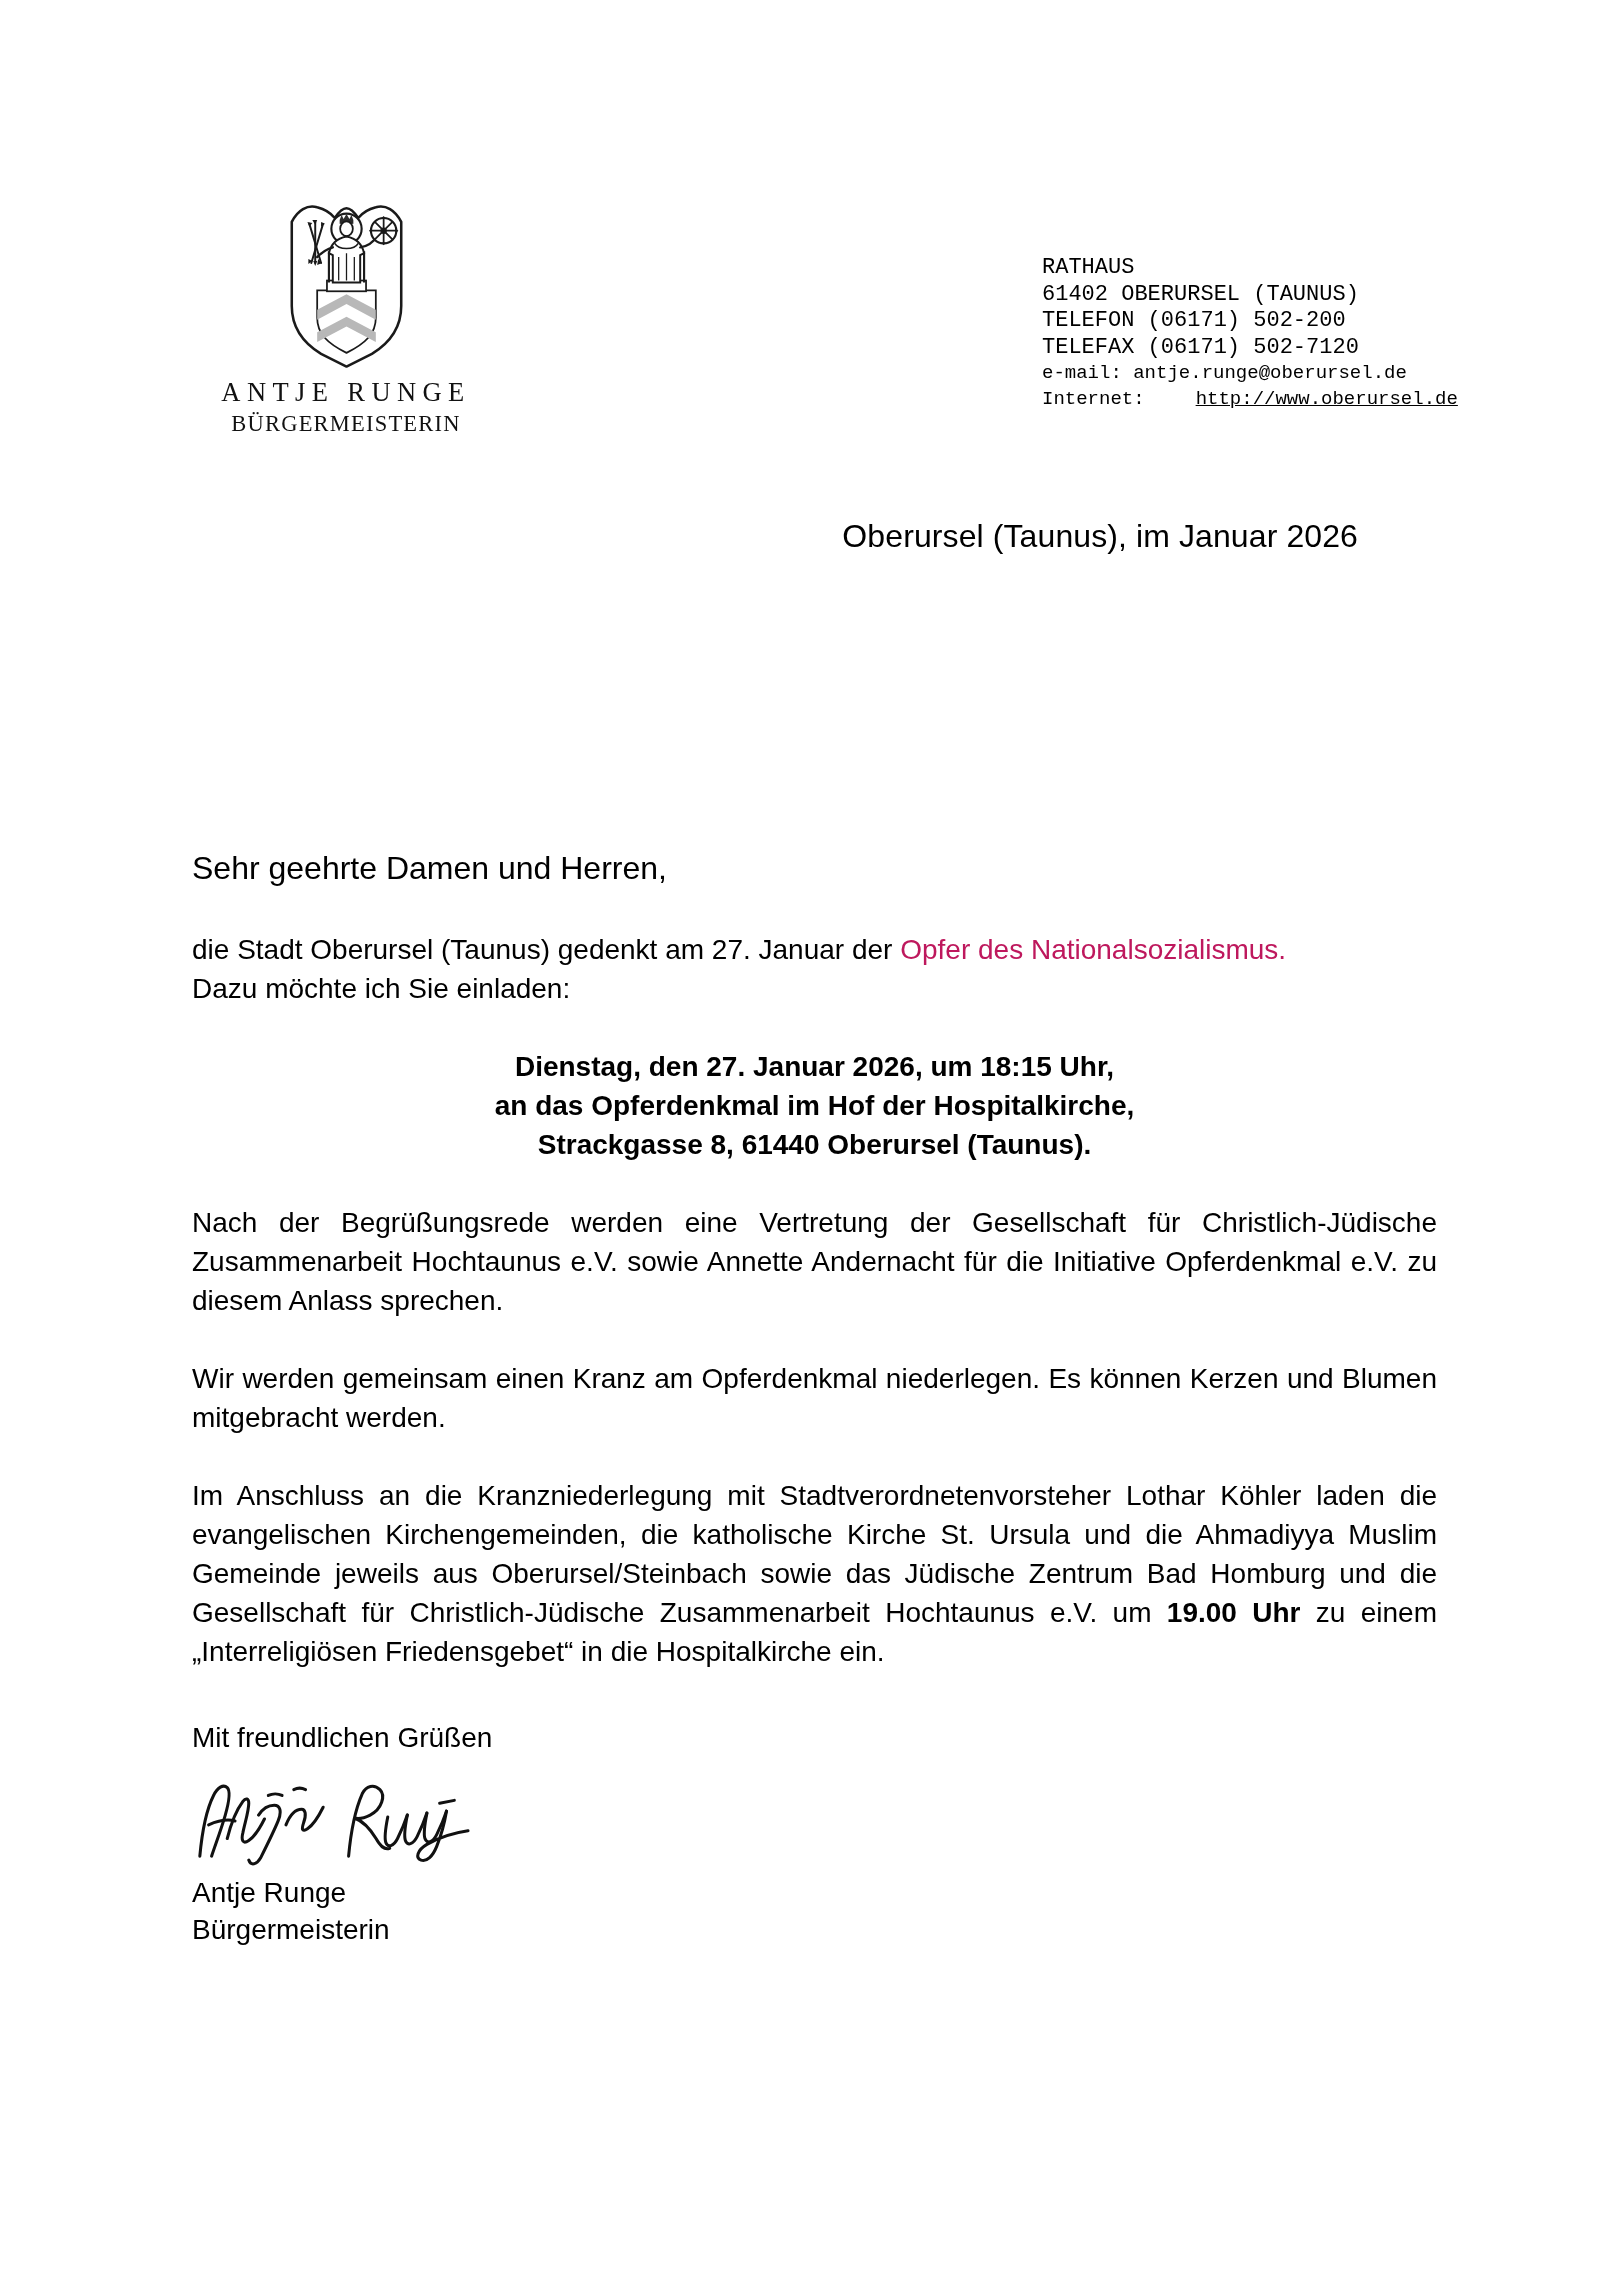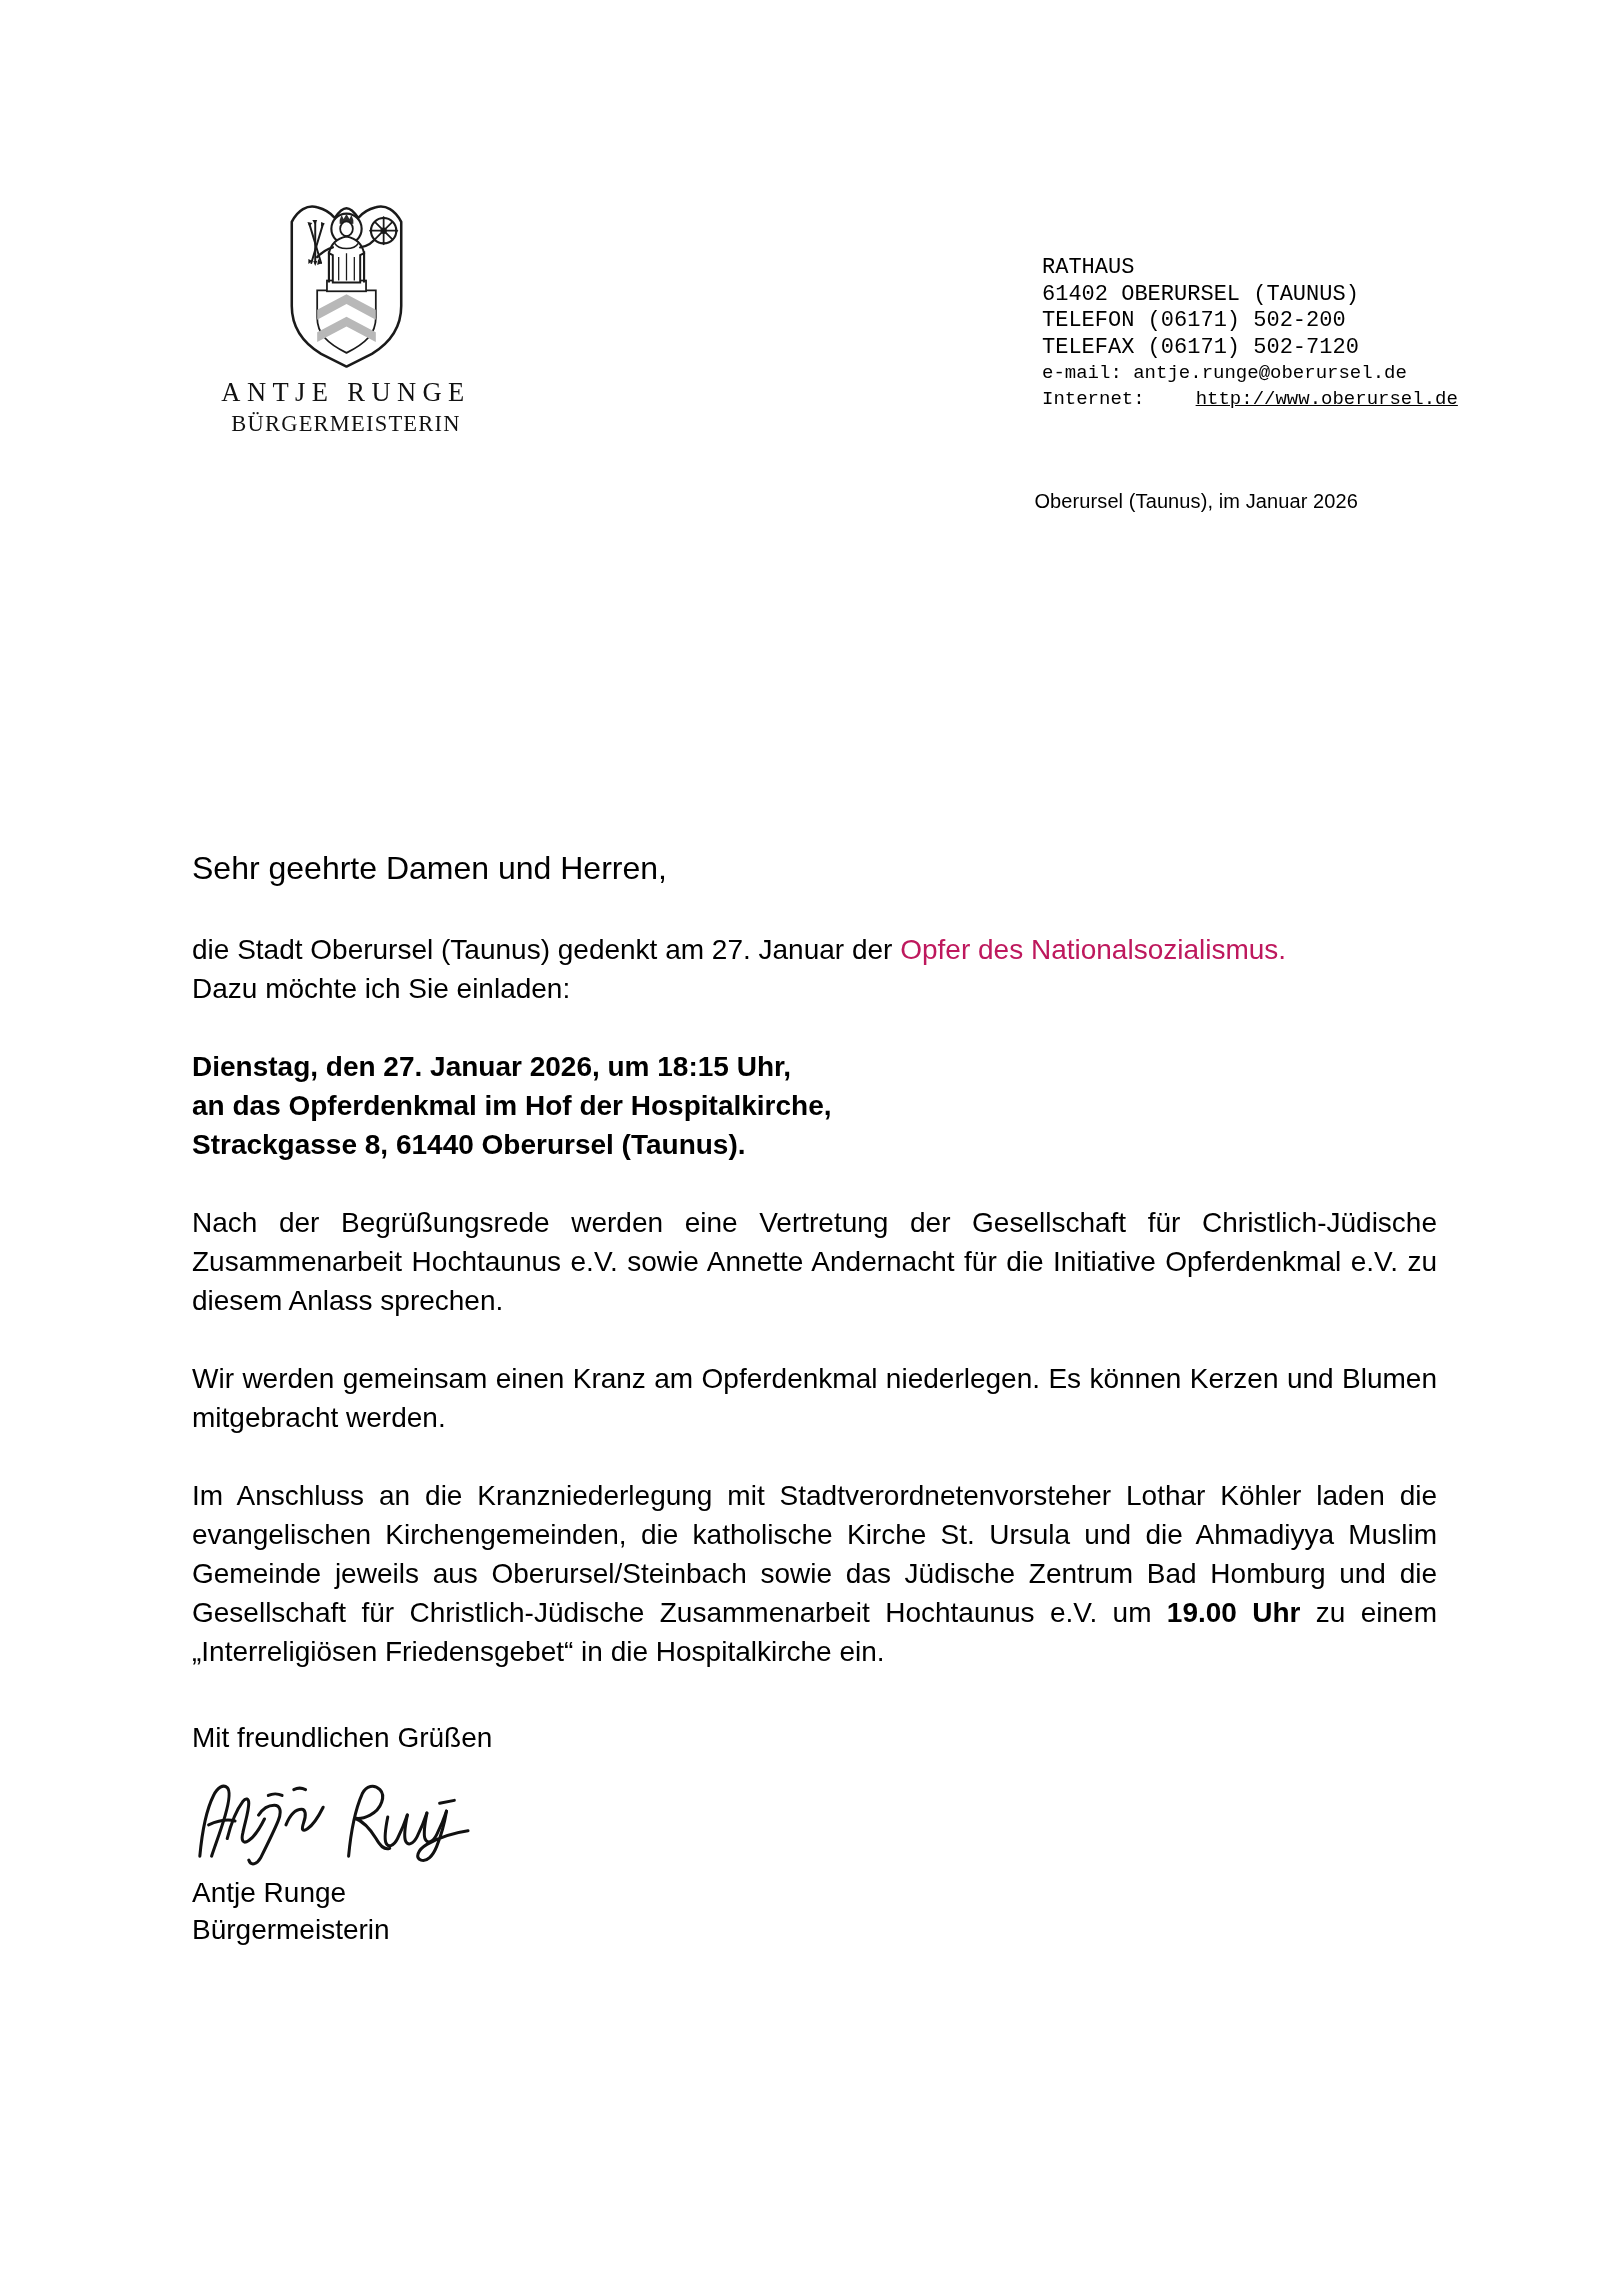--- a/index.html
+++ b/index.html
@@ -82,24 +82,24 @@
   }
   .contact-line .url {
     text-decoration: underline;
     margin-left: 51px;
   }
 
   
   .dateline {
     position: absolute;
     left: 0;
-    top: 490px;
+    top: 518px;
     width: 1358px;
     text-align: right;
-    font-size: 20px;
+    font-size: 32px;
     letter-spacing: 0.1px;
   }
 
   
   .body-area {
     position: absolute;
     left: 192px;
     top: 730px;
     width: 1245px;
   }
@@ -127,21 +127,21 @@
 
   .gap-sm { height: 39px; }
   .gap-md { height: 43px; }
   .gap-lg { height: 51px; }
 
   .dim {
     color: #be185d;
   }
 
   .event-block {
-    text-align: left;
+    text-align: center;
     font-size: 28px;
     font-weight: bold;
     line-height: 39px;
     margin: 0;
   }
 
   .closing {
     font-size: 28px;
     margin: 0;
   }

